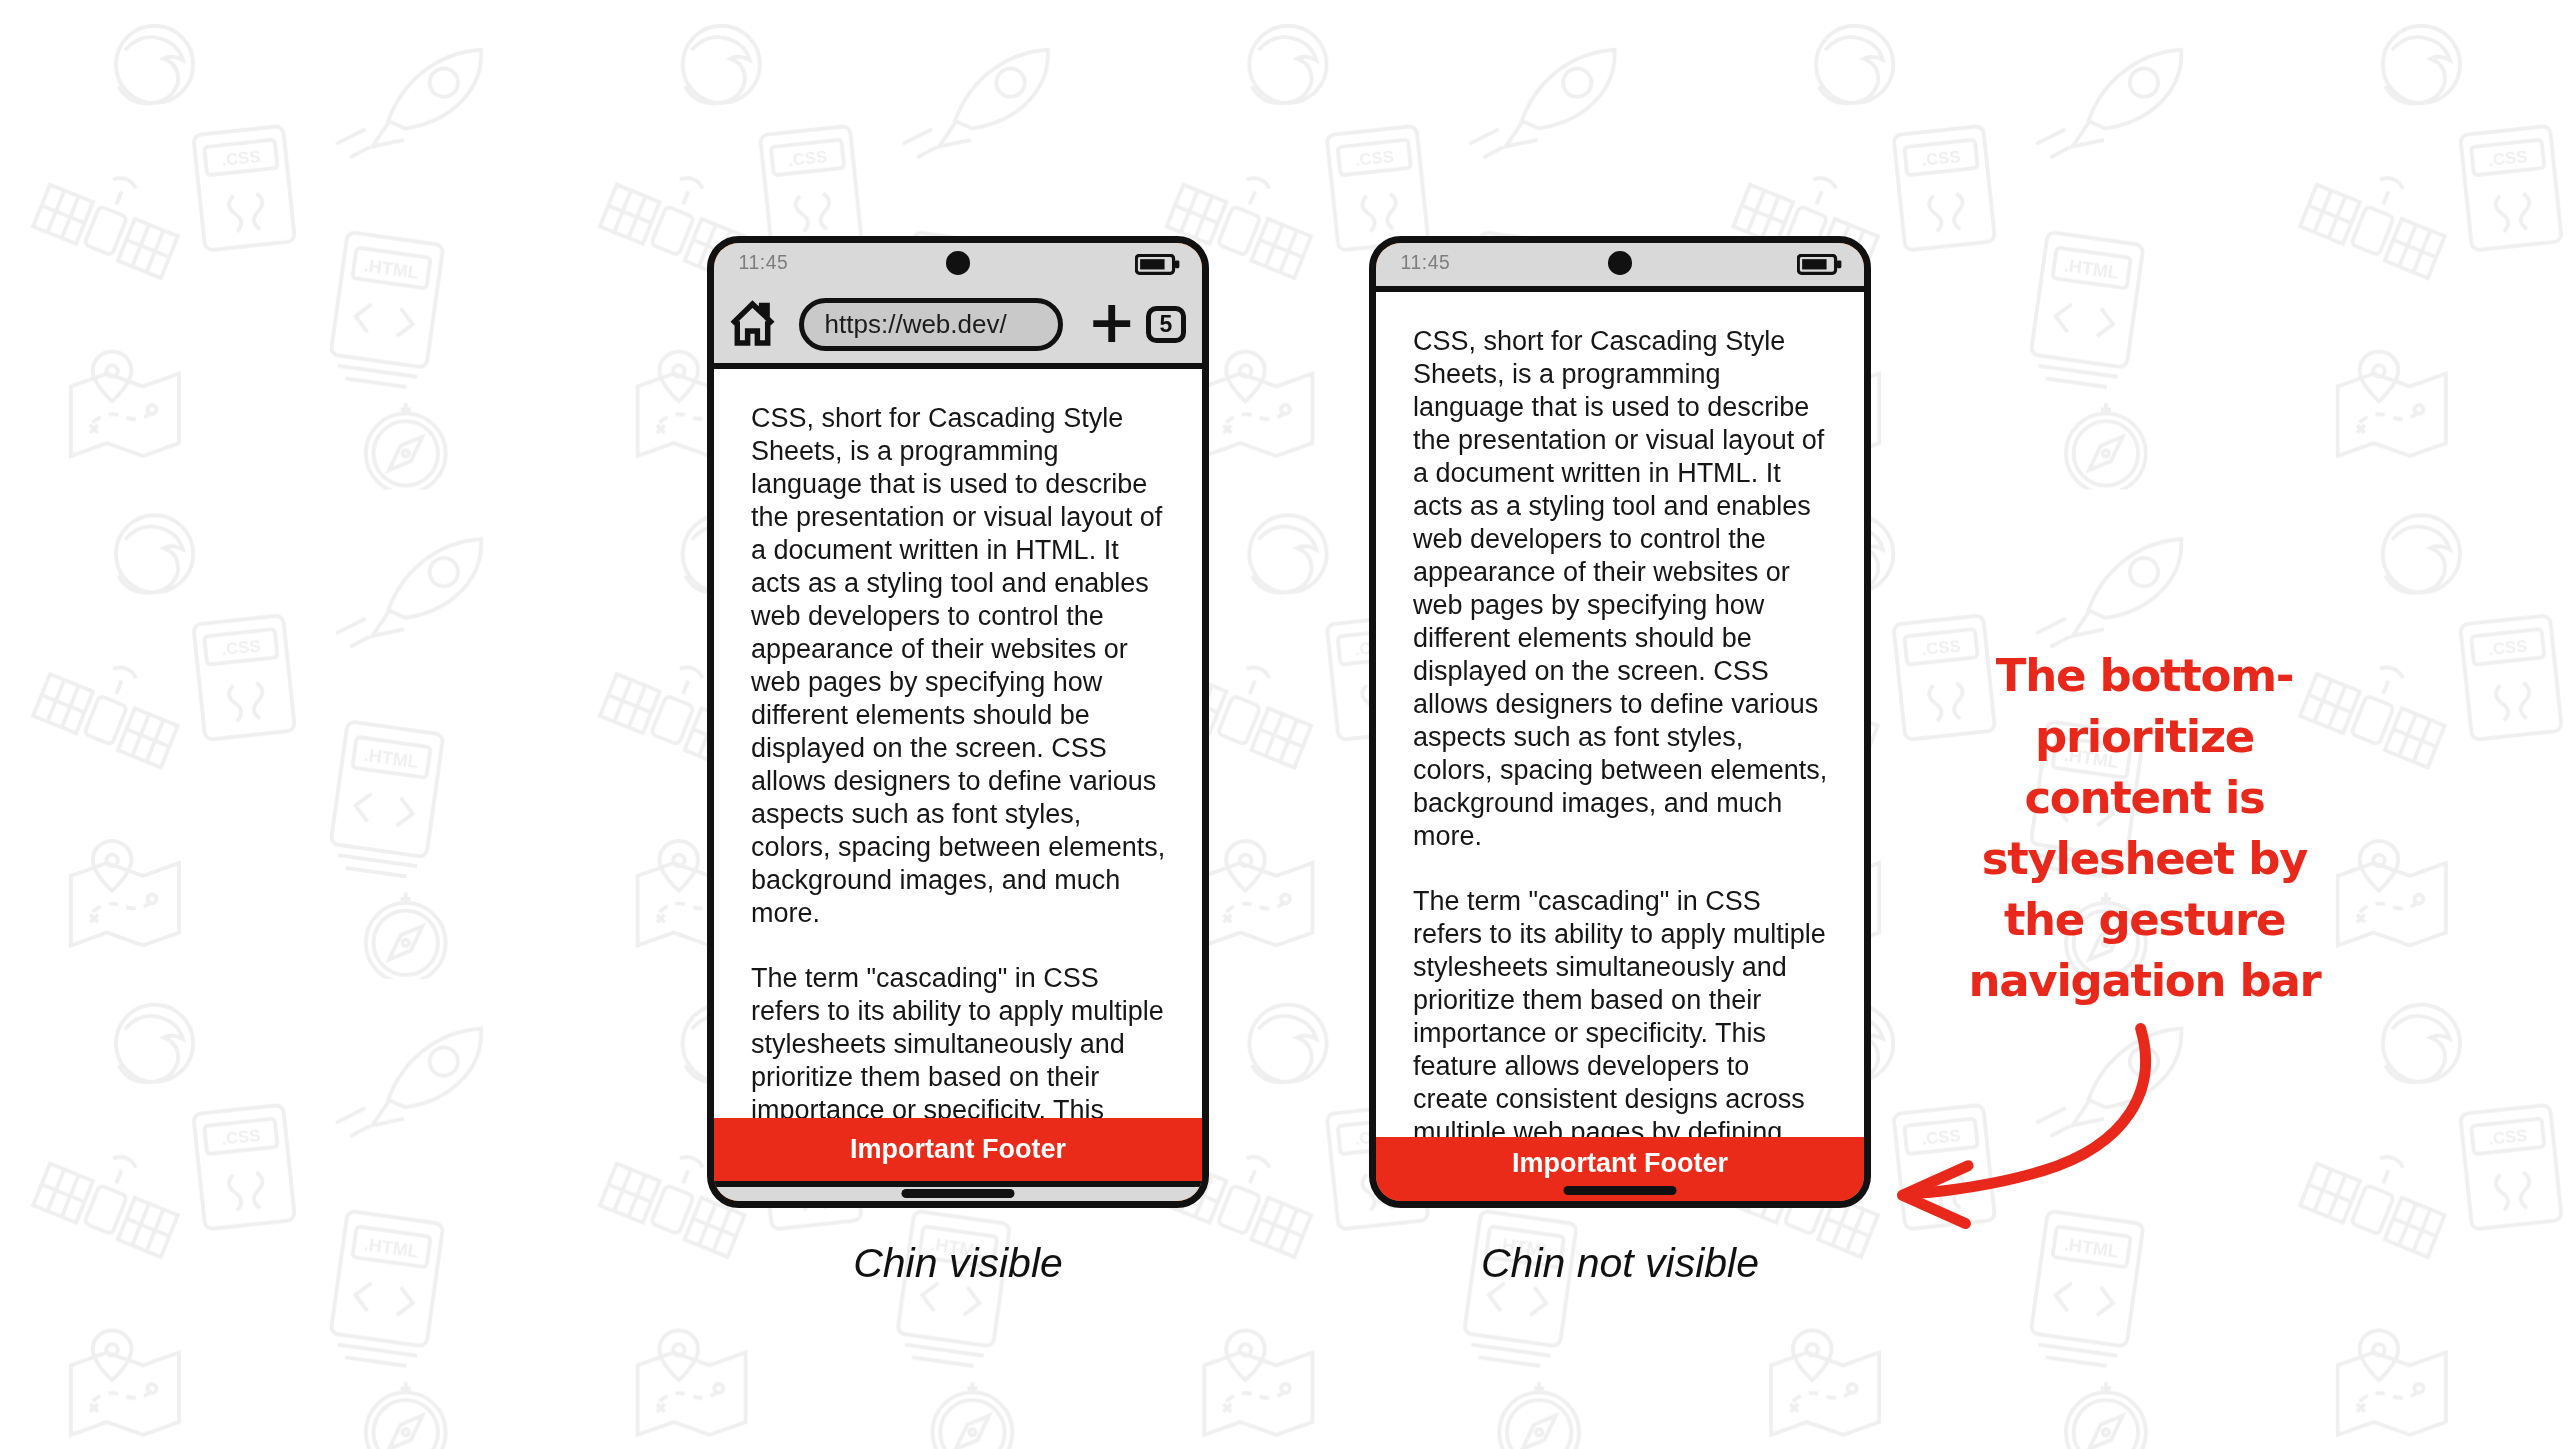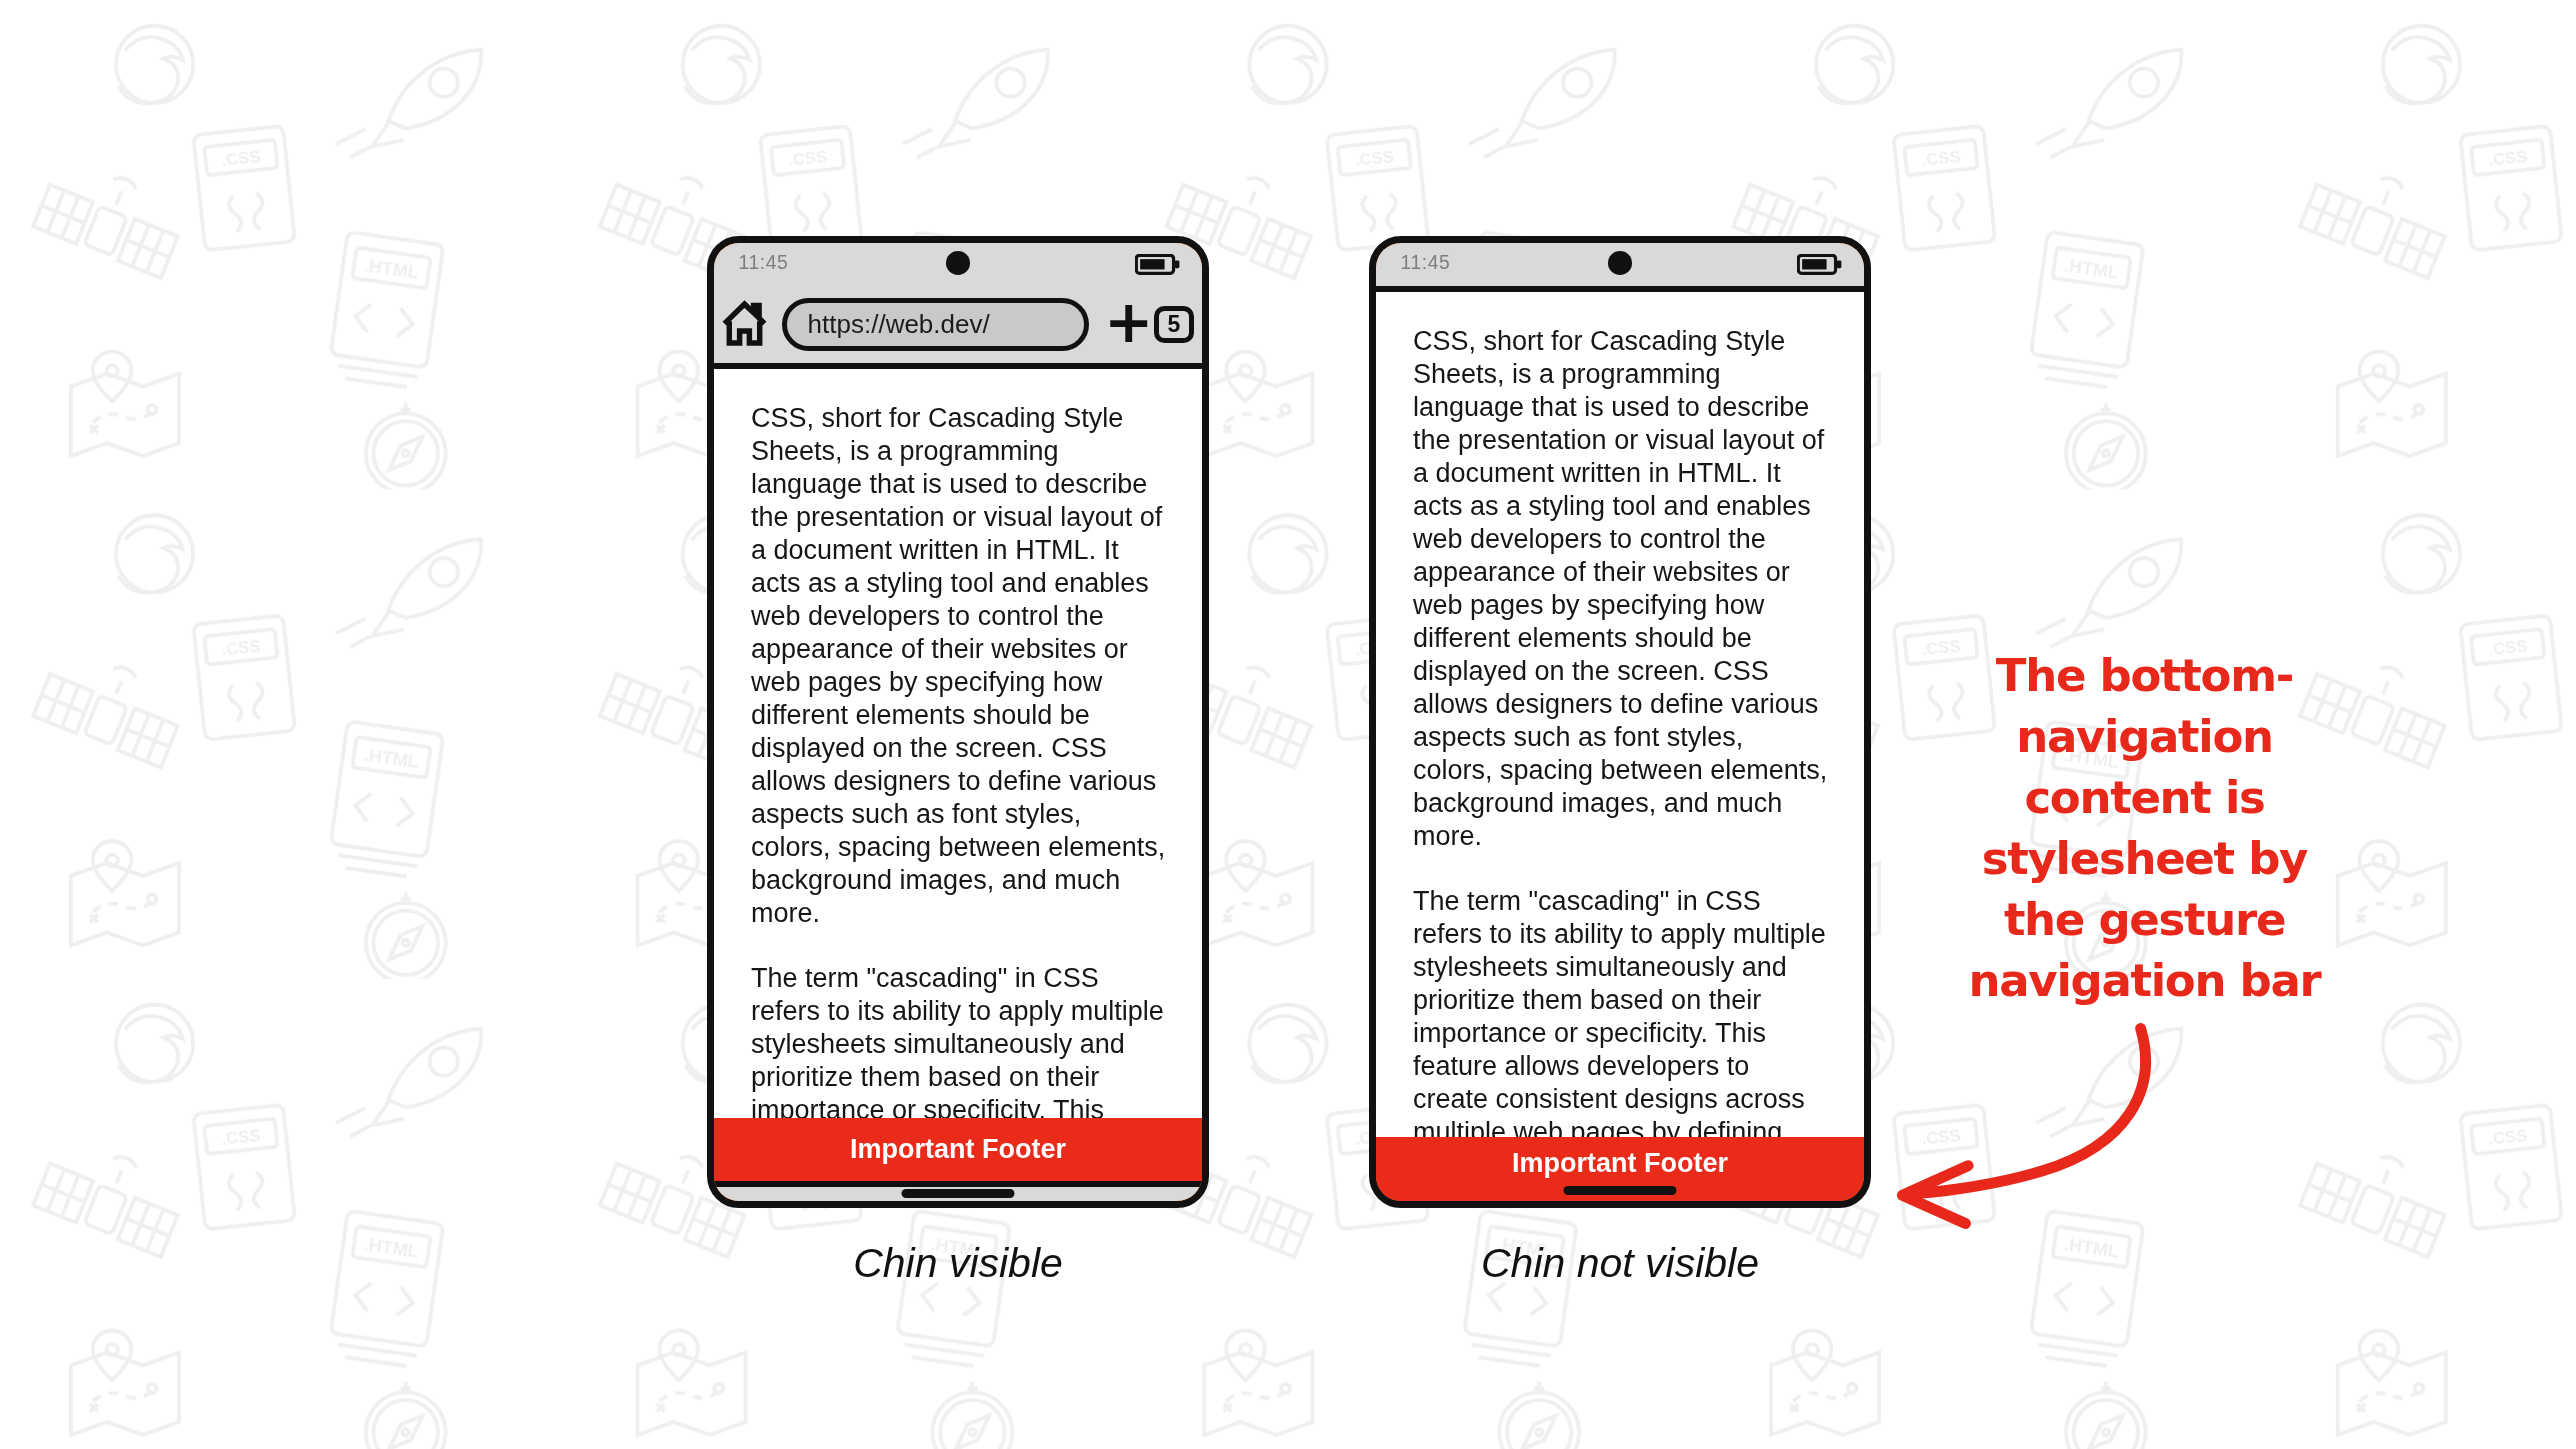--- a/index.html
+++ b/index.html
@@ -38,21 +38,21 @@
     font-size:19.3px;color:#7e7e7e;letter-spacing:0.6px;
   }
   .camera-dot{
     position:absolute;left:50%;top:8.4px;margin-left:-12.2px;
     width:24.5px;height:24px;border-radius:50%;background:#111111;
   }
   .battery{position:absolute;right:22px;top:11px;width:45px;height:20.6px;}
 
   .toolbar{
     height:77px;display:flex;align-items:center;
-    padding:0 8px;gap:15px;
+    padding:0 16px;gap:24px;
   }
   .home-btn{flex:none;width:45px;height:48px;margin-top:-3.9px;}
   .urlbar{
     flex:1;height:53px;border:5.2px solid #111111;border-radius:28px;
     background:#c9c9c9;display:flex;align-items:center;
     padding-left:20.6px;font-size:26px;color:#1c1c1c;overflow:hidden;white-space:nowrap;
   }
   .plus-btn{
     flex:none;width:35px;text-align:center;
     font-family:"DejaVu Sans", sans-serif;
@@ -234,21 +234,21 @@
     <span>Important Footer</span>
     <div class="gesture-pill"></div>
   </div>
 </div>
 
 <div class="caption caption-left">Chin visible</div>
 <div class="caption caption-right">Chin not visible</div>
 
 <div class="annotation">
   <div>The bottom-</div>
-  <div>navigation</div>
+  <div>prioritize</div>
   <div>content is</div>
   <div>stylesheet by</div>
   <div>the gesture</div>
   <div>navigation bar</div>
 </div>
 
 <svg class="arrow-svg" xmlns="http://www.w3.org/2000/svg" viewBox="0 0 4000 2250" width="2576" height="1449">
   <g stroke="#e8281a" stroke-width="17" fill="none" stroke-linecap="round" stroke-linejoin="round">
     <path d="M 3324 1597 C 3352 1692 3302 1778 3172 1818 C 3098 1840 3022 1850 2978 1853"></path>
     <path d="M 3056 1810 L 2954 1856 L 3052 1900"></path>

